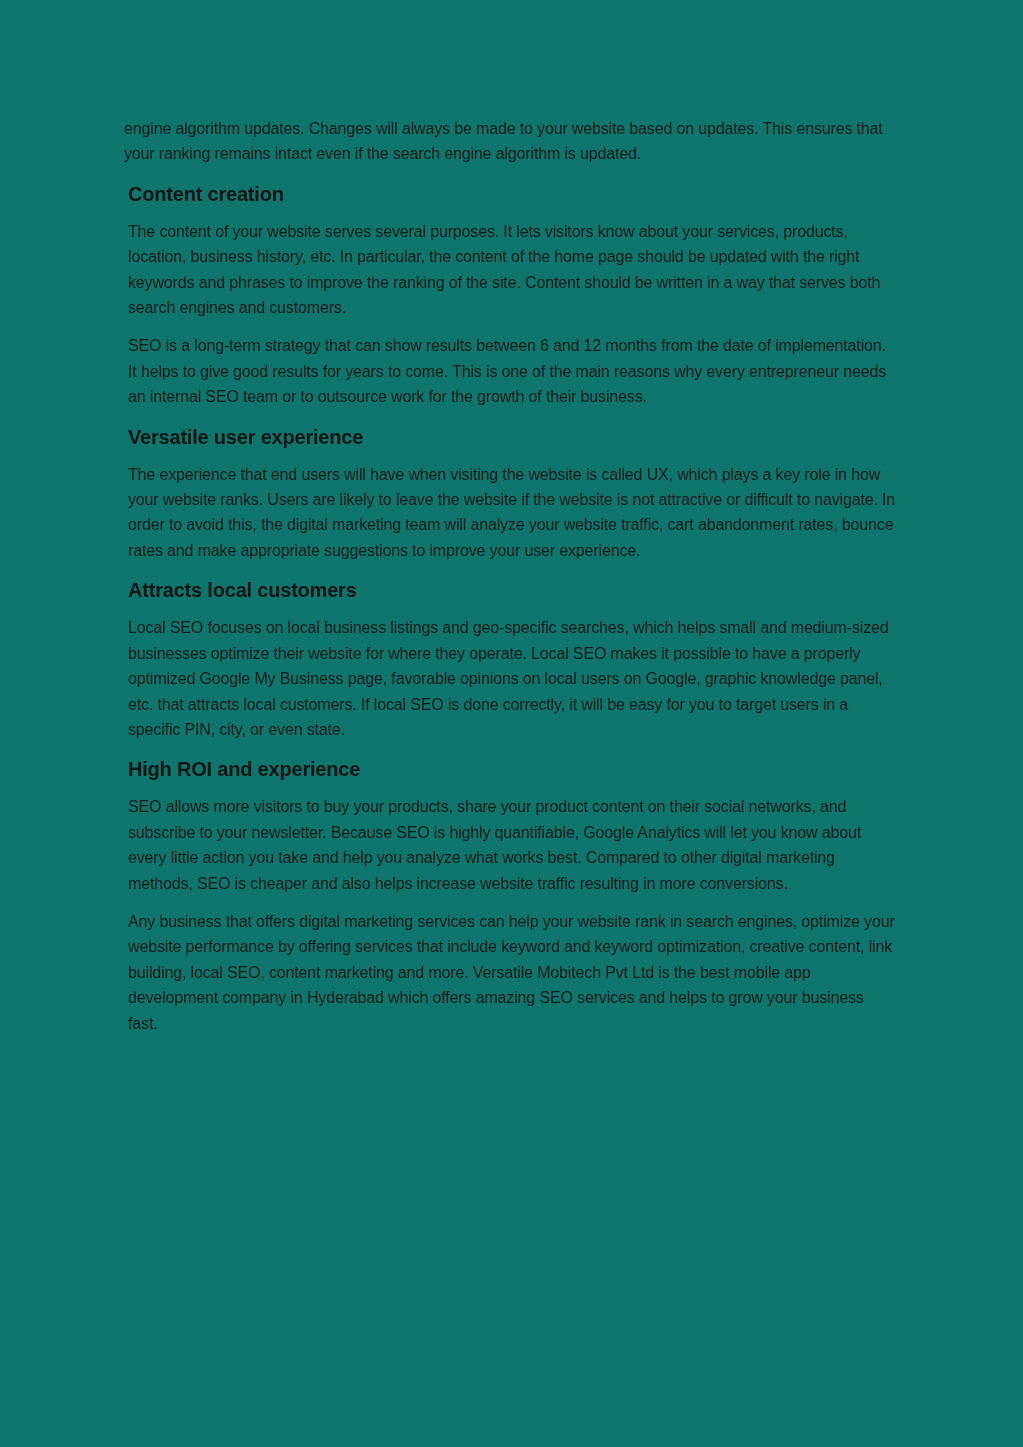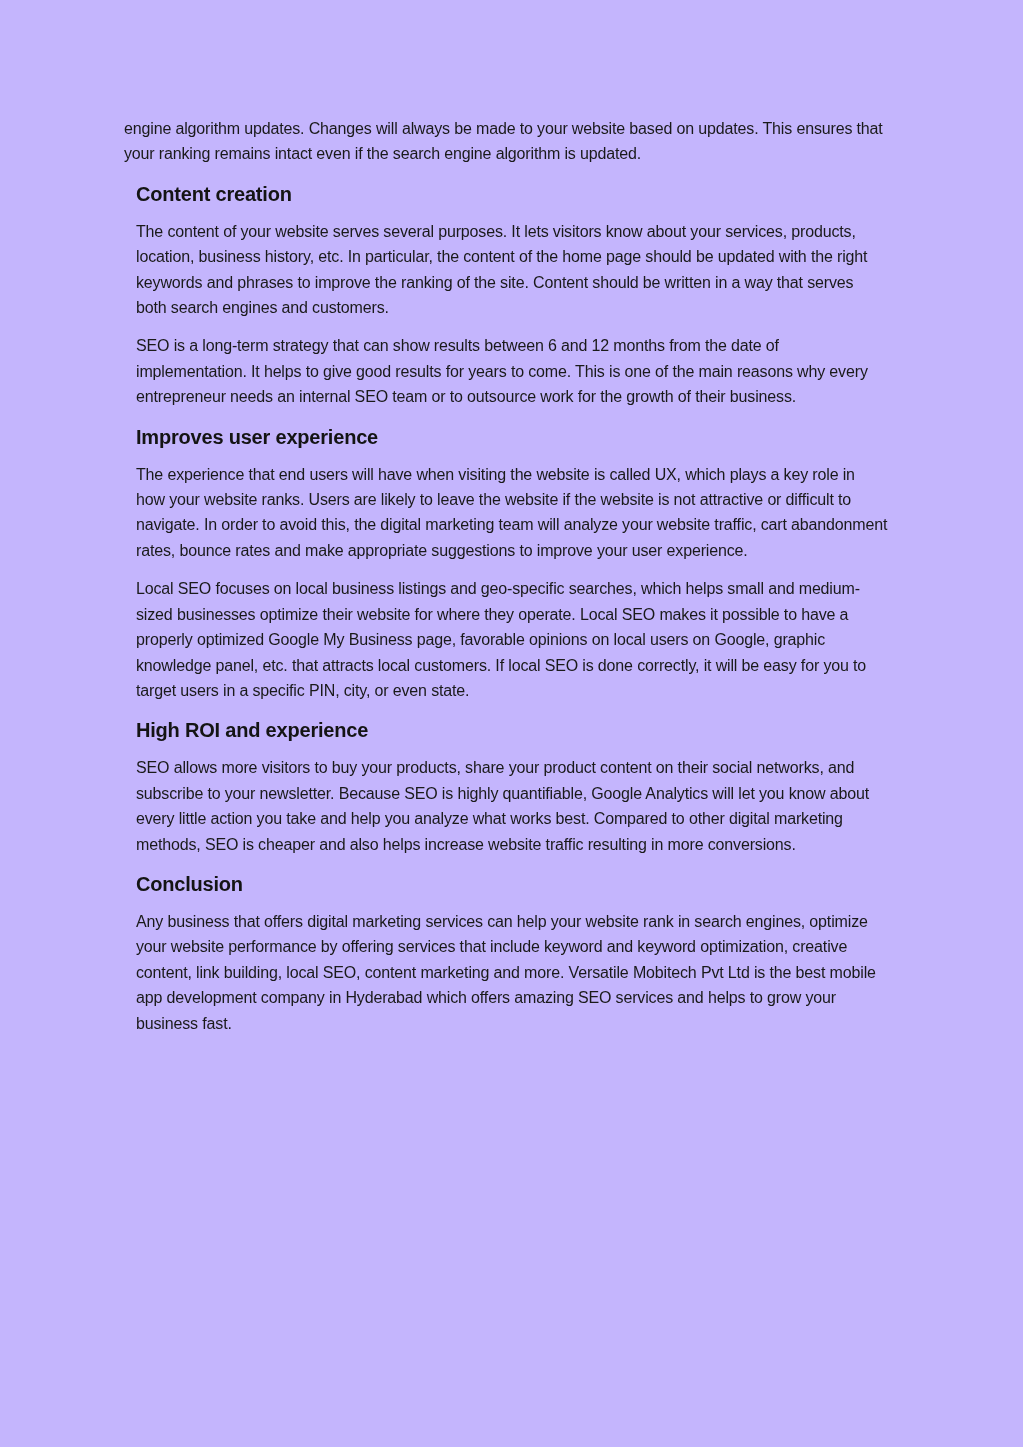--- a/index.html
+++ b/index.html
@@ -11,21 +11,21 @@
     width: 1023px;
     height: 1447px;
     position: relative;
     font-family: "Liberation Sans", sans-serif;
   }
   .page {
     box-sizing: border-box;
     width: 1023px;
     height: 1447px;
     padding: 116px 123px 40px 124px;
-    background: #c4b5fd;
+    background: #0f766e;
     color: #1a1a1a;
   }
   .body-text {
     margin: 0 0 13px 0;
     font-size: 16px;
     line-height: 25.4px;
     letter-spacing: -0.15px;
     color: #1a1a1a;
   }
   .heading {
@@ -33,52 +33,52 @@
     font-size: 20px;
     line-height: 26px;
     font-weight: bold;
     letter-spacing: -0.2px;
     color: #141414;
   }
   .bold {
     font-weight: normal;
   }
   section {
-    margin: 12px;
+    margin: 4px;
     padding: 0;
   }
 </style>
 </head>
 <body>
 
 <div class="page">
 
   <p class="body-text"><span>engine algorithm updates. Changes will always be made to your website based on updates. This ensures that your ranking remains intact even if the search engine algorithm is updated.</span></p>
 
   <section>
     <h2 class="heading">Content creation</h2>
     <p class="body-text"><span>The content of your website serves several purposes. It lets visitors know about your services, products, location, business history, etc. In particular, the content of the home page should be updated with the right keywords and phrases to improve the ranking of the site. Content should be written in a way that serves both search engines and customers.</span></p>
   </section>
 
   <section>
     <p class="body-text"><span class="bold">SEO</span><span> is a long-term strategy that can show results between 6 and 12 months from the date of implementation. It helps to give good results for years to come. This is one of the main reasons why every entrepreneur needs an internal SEO team or to outsource work for the growth of their business.</span></p>
   </section>
 
   <section>
-    <h2 class="heading">Improves user experience</h2>
+    <h2 class="heading">Versatile user experience</h2>
     <p class="body-text"><span>The experience that end users will have when visiting the website is called UX, which plays a key role in how your website ranks. Users are likely to leave the website if the website is not attractive or difficult to navigate. In order to avoid this, the digital marketing team will analyze your website traffic, cart abandonment rates, bounce rates and make appropriate suggestions to improve your user experience.</span></p>
   </section>
 
   <section>
+    <h2 class="heading">Attracts local customers</h2>
     <p class="body-text"><span>Local SEO focuses on local business listings and geo-specific searches, which helps small and medium-sized businesses optimize their website for where they operate. Local SEO makes it possible to have a properly optimized Google My Business page, favorable opinions on local users on Google, graphic knowledge panel, etc. that attracts local customers. If local SEO is done correctly, it will be easy for you to target users in a specific PIN, city, or even state.</span></p>
   </section>
 
   <section>
     <h2 class="heading">High ROI and experience</h2>
     <p class="body-text"><span>SEO allows more visitors to buy your products, share your product content on their social networks, and subscribe to your newsletter. Because SEO is highly quantifiable, </span><span class="bold">Google Analytics</span><span> will let you know about every little action you take and help you analyze what works best. Compared to other digital marketing methods, SEO is cheaper and also helps increase website traffic resulting in more conversions.</span></p>
   </section>
 
   <section>
-    <h2 class="heading">Conclusion</h2>
     <p class="body-text"><span>Any business that offers digital marketing services can help your website rank in search engines, optimize your website performance by offering services that include keyword and keyword optimization, creative content, link building, local SEO, content marketing and more. </span><span class="bold">Versatile Mobitech Pvt Ltd</span><span> is the </span><span class="bold">best mobile app development company in Hyderabad</span><span> which offers amazing SEO services and helps to grow your business fast.</span></p>
   </section>
 
 </div>
 
 </body></html>

